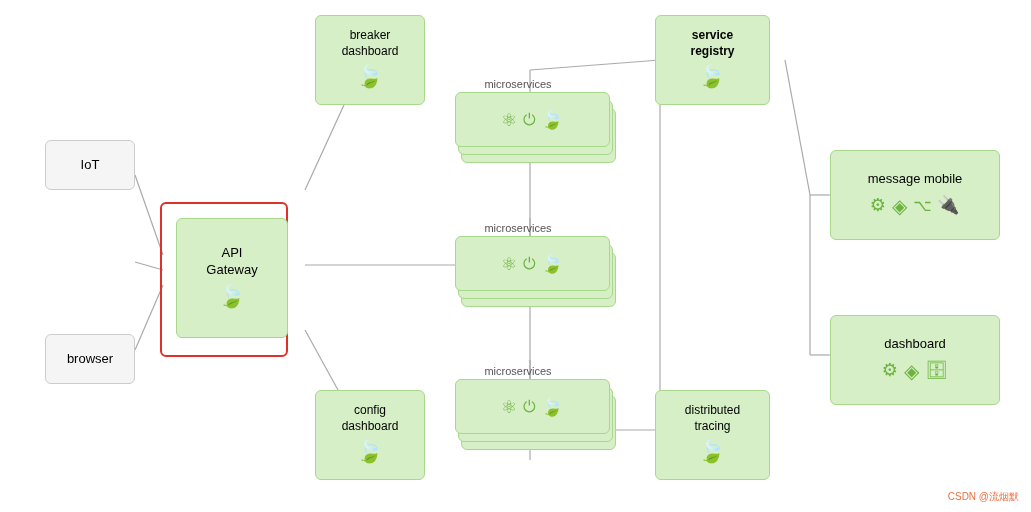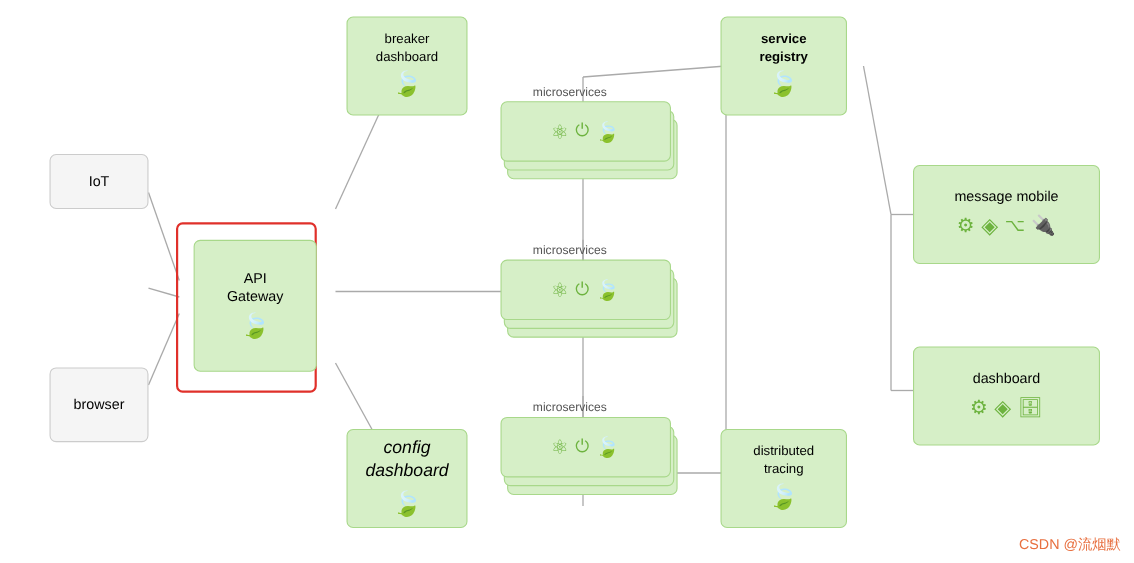--- a/index.html
+++ b/index.html
@@ -76,21 +76,21 @@
     .label-text {
       position: absolute;
       font-size: 11px;
       color: #555;
       text-align: center;
     }
     .watermark {
       position: absolute;
       bottom: 8px;
       right: 12px;
-      font-size: 13px;
+      font-size: 10px;
       color: #e87040;
     }
     
     .icon-row {
       display: flex;
       gap: 6px;
       margin-top: 5px;
       align-items: center;
       justify-content: center;
     }
@@ -134,41 +134,41 @@
     <line x1="530" y1="258" x2="530" y2="218" stroke="#aaa" stroke-width="1.2"></line>
 
     <line x1="530" y1="400" x2="530" y2="360" stroke="#aaa" stroke-width="1.2"></line>
   </svg>
 
   <div class="box box-gray" style="left:45px; top:140px; width:90px; height:50px; font-size:13px;">
     <span>IoT</span>
   </div>
 
 
-  <div class="box box-gray" style="left:45px; top:334px; width:90px; height:68px;">
+  <div class="box box-gray" style="left:45px; top:334px; width:90px; height:50px;">
     <span>browser</span>
   </div>
 
   <div class="box-red-border" style="position:absolute; left:160px; top:202px; width:128px; height:155px;">
 
     <div class="box box-green" style="position:absolute; left:14px; top:14px; width:112px; height:120px;">
       <span style="font-size:13px; font-weight:500; white-space:pre-line;">API
 Gateway</span>
       <span class="spring-icon">🍃</span>
     </div>
   </div>
 
   <div class="box box-green" style="left:315px; top:15px; width:110px; height:90px;">
     <span style="font-size:12px; white-space:pre-line;">breaker
 dashboard</span>
     <span class="spring-icon">🍃</span>
   </div>
 
   <div class="box box-green" style="left:315px; top:390px; width:110px; height:90px;">
-    <span style="font-size:16px; white-space:pre-line;font-style:italic;">config
+    <span style="font-size:12px; white-space:pre-line;">config
 dashboard</span>
     <span class="spring-icon">🍃</span>
   </div>
 
   <div class="label-text" style="left:458px; top:78px; width:120px;">microservices</div>
 
   <div class="ms-stack" style="left:455px; top:90px;">
     <div class="ms-card" style="width:155px; height:55px; top:18px; left:6px; z-index:1;">
       <span class="ms-icon">⚛</span>
       <span class="ms-icon" style="font-size:16px;">⏻</span>

